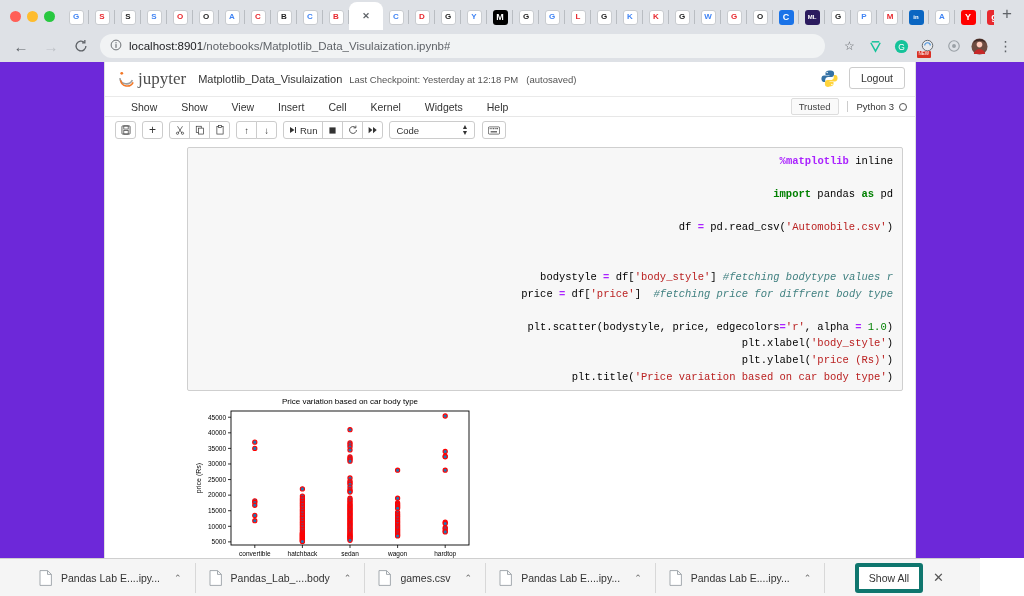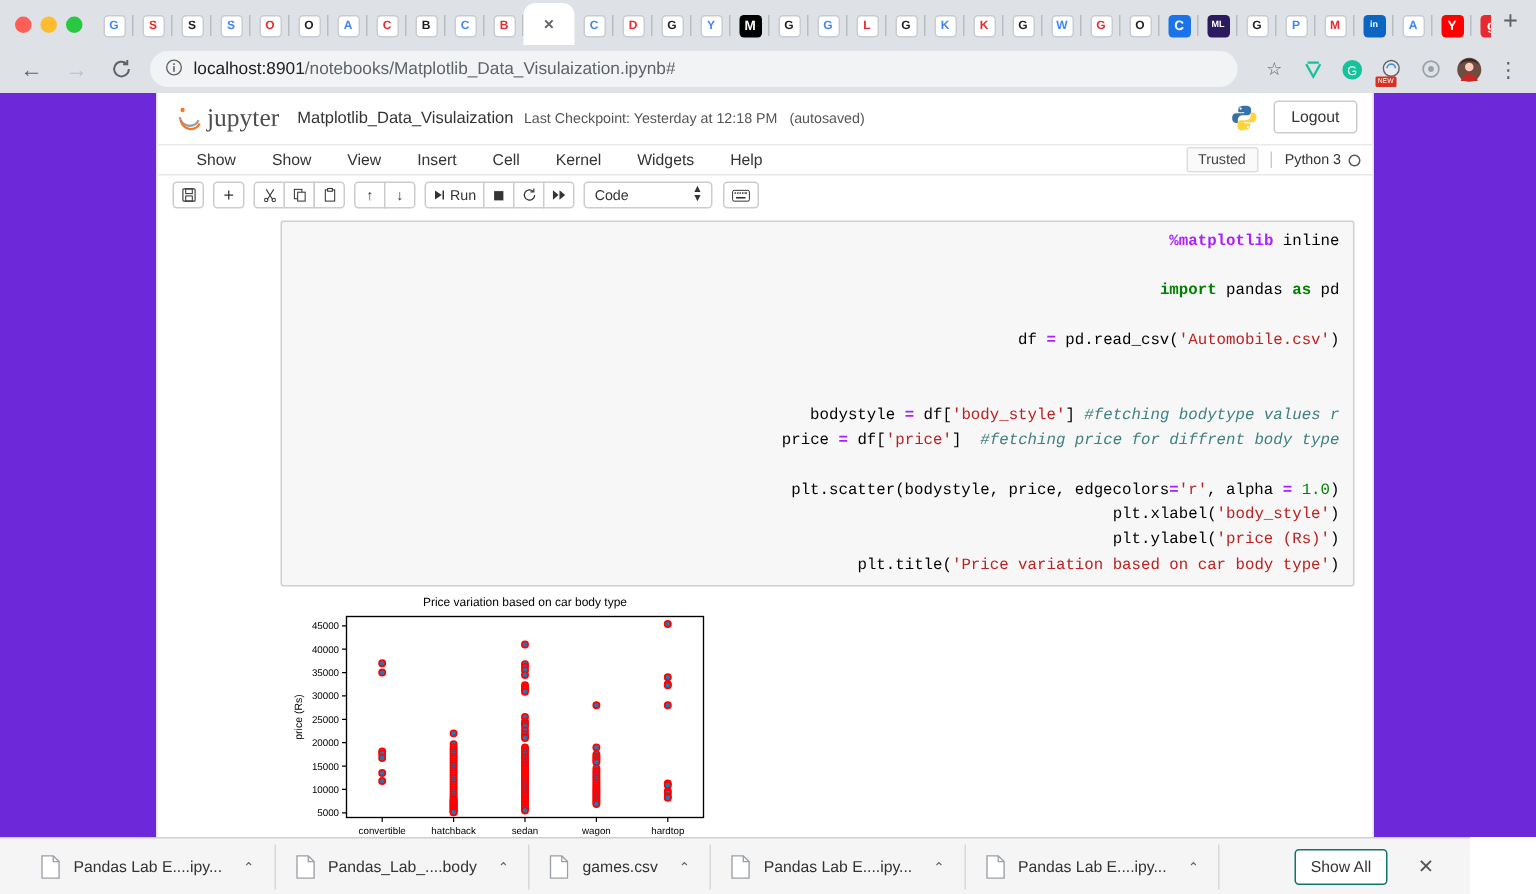--- a/index.html
+++ b/index.html
@@ -103,29 +103,29 @@
 
   .out-row { display:flex; padding:8px 12px 0 12px; }
   .out-text { flex:1; font-family:"Liberation Mono", monospace; font-size:10.5px; color:#000; padding-top:1px; }
 
   .figure-wrap { display:flex; padding:2px 12px 0 12px; }
   .figure { margin-left:70px; }
 
   
   .downloads {
     position:absolute; bottom:0; left:0; width:980px; height:38px; background:#f5f5f5;
-    border-top:1px solid #cfcfcf; display:flex; align-items:center; padding:0 14px; gap:10px;
+    border-top:1px solid #cfcfcf; display:flex; align-items:center; padding:0 26px; gap:0;
   }
   .dl-item { display:flex; align-items:center; gap:9px; padding:0 13px; height:30px;
     border-right:1px solid #d8d8d8; cursor:pointer; }
   .dl-file-icon { width:13px; height:16px; position:relative; }
   .dl-name { font-size:10.5px; color:#333; white-space:nowrap; }
   .dl-caret { font-size:9px; color:#666; margin-left:5px; }
   .dl-spacer { flex:1; }
-  .show-all { font-size:10.5px; color:#333; border:1px solid #0f766e; background:#fff; border-radius:3px;
+  .show-all { font-size:10.5px; color:#333; border:4px solid #0f766e; background:#fff; border-radius:3px;
     padding:5px 10px; cursor:pointer; }
   .dl-close { font-size:13px; color:#555; padding:0 10px; cursor:pointer; }
 
   
   .axis-label { font-size:7px; fill:#000; font-family:"Liberation Sans", sans-serif; }
   .tick-label { font-size:6.5px; fill:#000; font-family:"Liberation Sans", sans-serif; }
   .chart-title { font-size:8px; fill:#000; font-family:"Liberation Sans", sans-serif; }
 </style>
 </head>
 <body>

